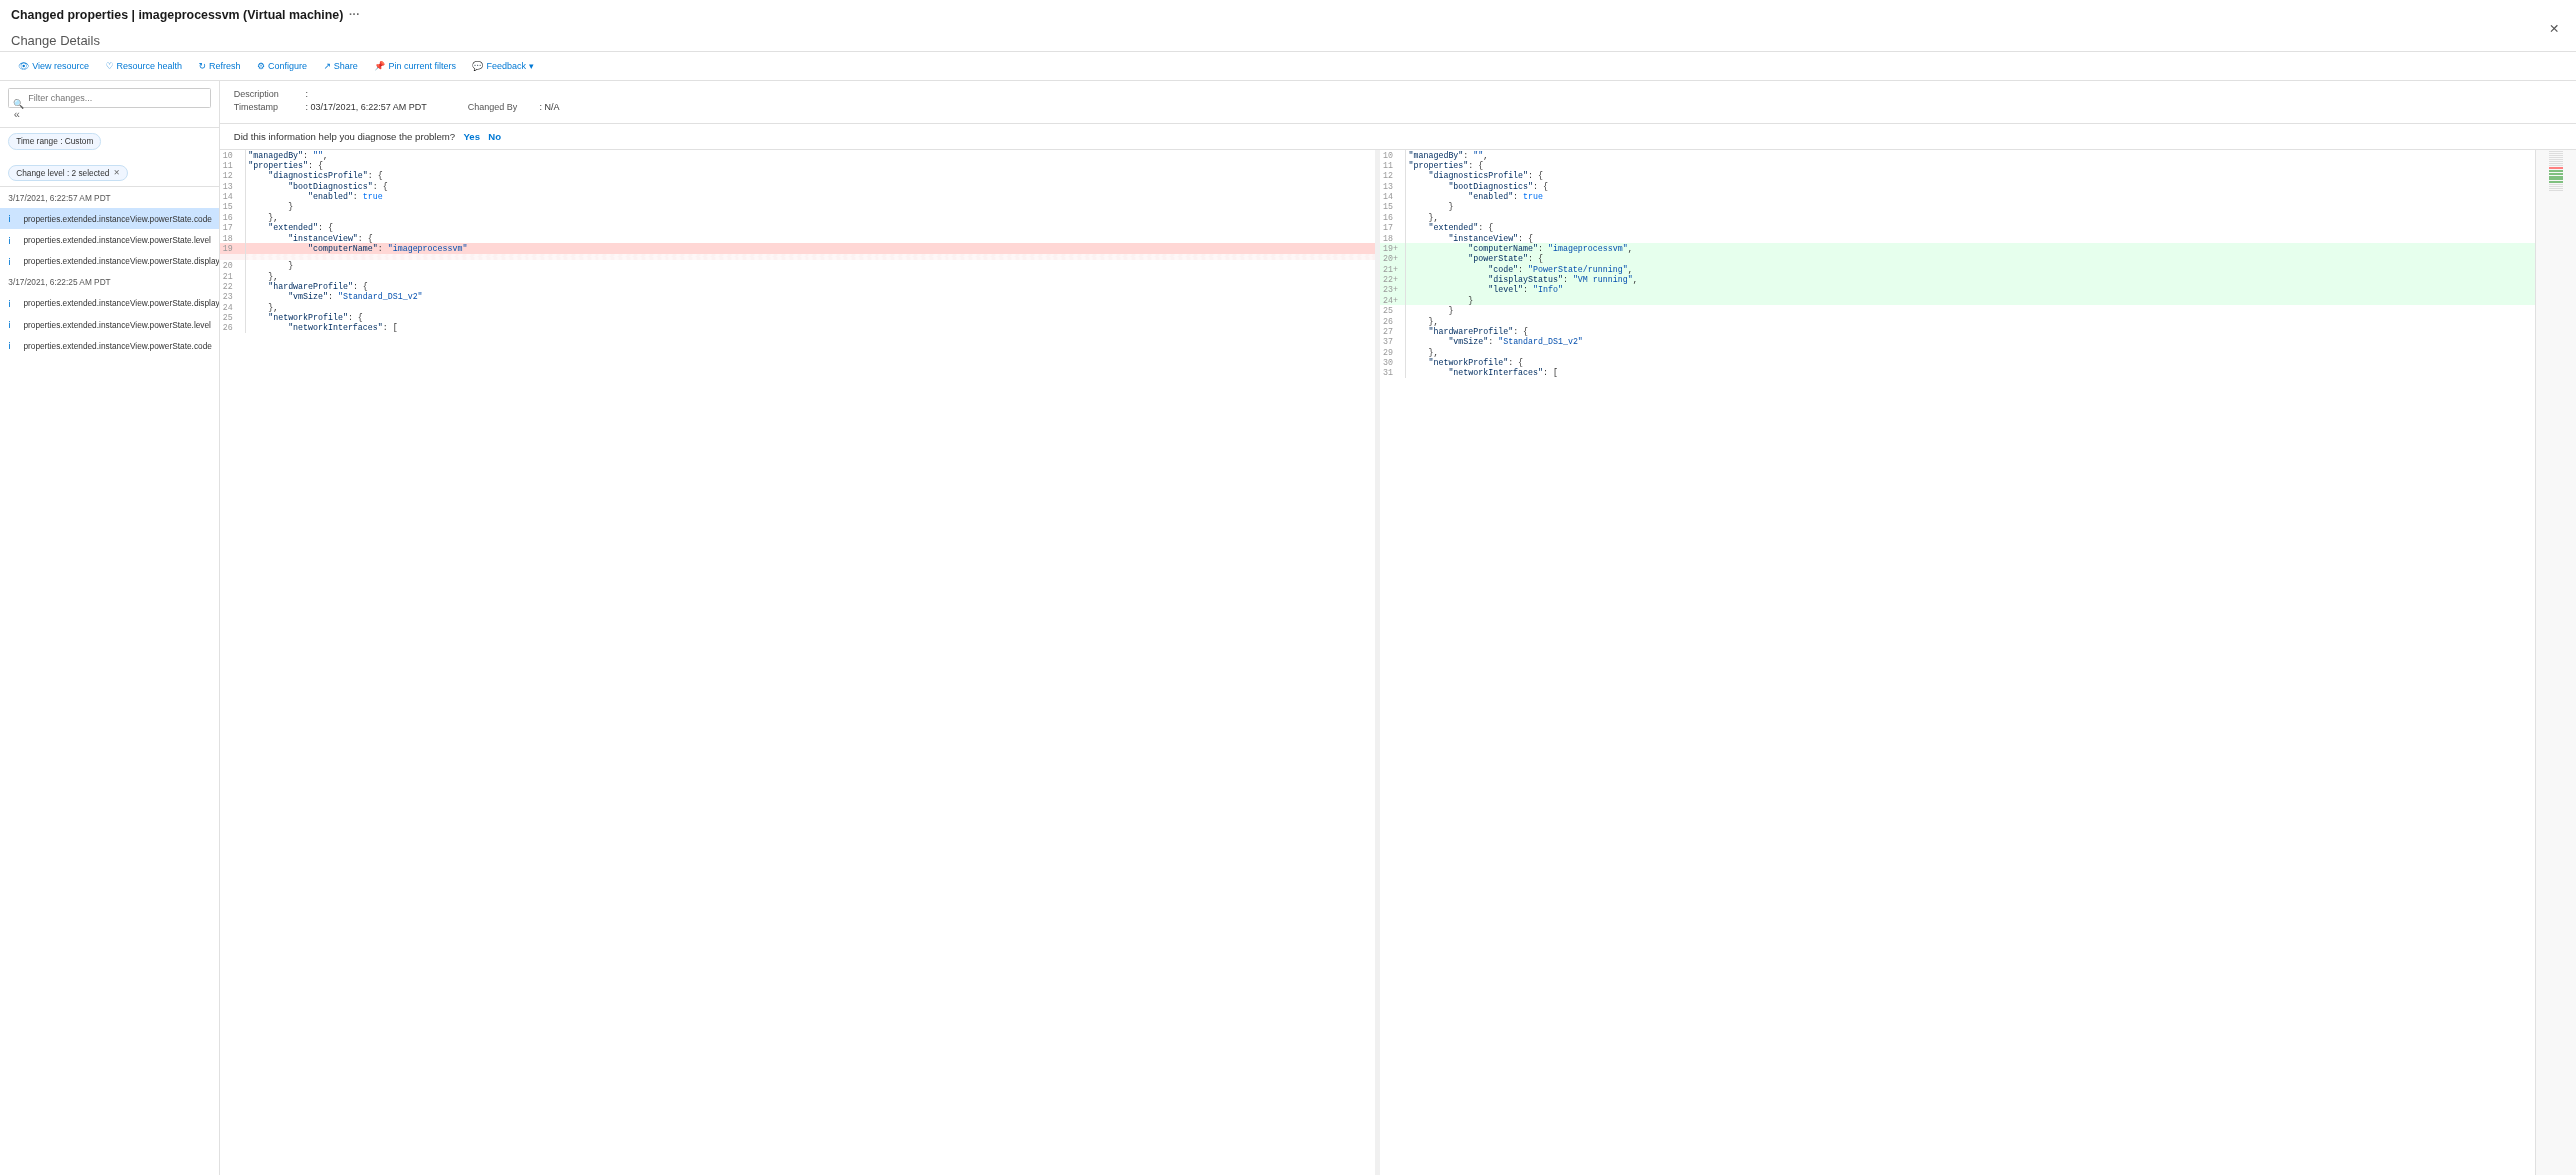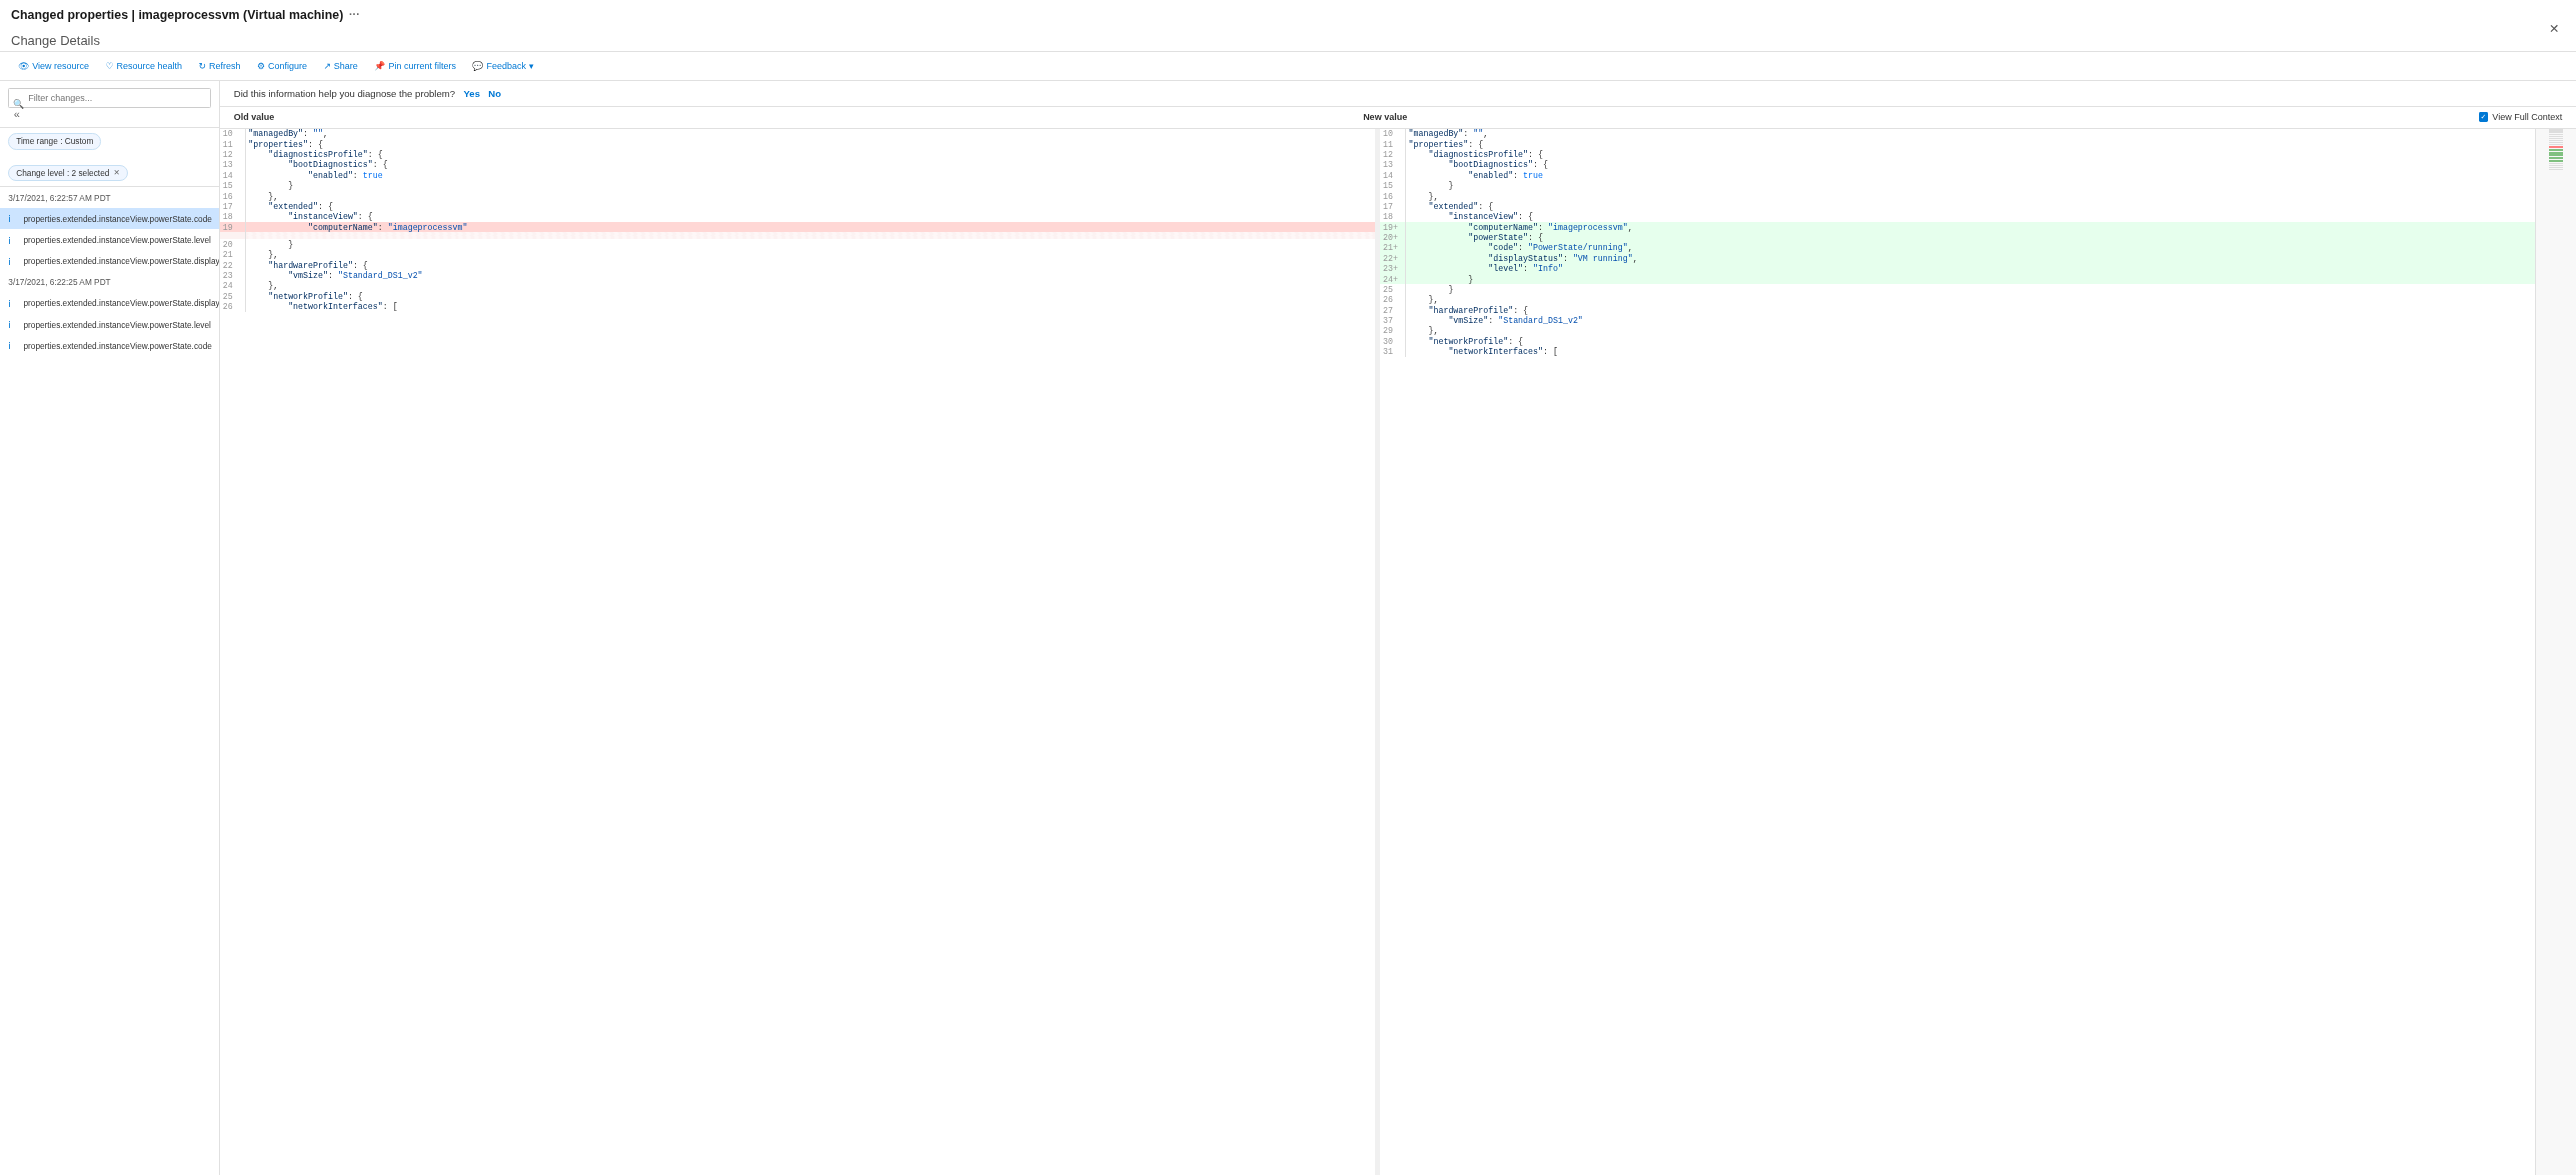--- a/index.html
+++ b/index.html
@@ -199,35 +199,43 @@
         </div>
         <div class="change-item">
           <span class="info-icon">ℹ</span>
           <span>properties.extended.instanceView.powerState.code</span>
         </div>
       </div>
     </div>
   </div>
 
   <div class="right-panel">
+    <div class="meta-section">
+      <div class="meta-row">
+        <span class="meta-label">Description</span>
+        <span class="meta-value">:</span>
+      </div>
+      <div class="meta-row-inline">
+        <div class="meta-row">
+          <span class="meta-label">Timestamp</span>
+          <span class="meta-value">: 03/17/2021, 6:22:57 AM PDT</span>
+        </div>
+        <div class="meta-row">
+          <span class="meta-label">Changed By</span>
+          <span class="meta-value">: N/A</span>
+        </div>
+      </div>
+    </div>
 
     <div class="feedback-question">
       <span>Did this information help you diagnose the problem?</span>
       <span class="feedback-yes">Yes</span>
       <span class="feedback-no">No</span>
     </div>
 
-    <div class="diff-header">
-      <div class="diff-col-header old-header">Old value</div>
-      <div class="diff-col-header new-header">New value</div>
-      <div class="view-full-context">
-        <div class="checkbox-blue"></div>
-        <span>View Full Context</span>
-      </div>
-    </div>
 
     <div class="diff-area">
 
       <div class="diff-pane">
         <table class="diff-table">
           <tbody>
             <tr class="line-normal">
                 <td class="line-num">10</td>
                 <td class="line-content"><span class="str-key">"managedBy"</span>: <span class="str-val">""</span>,</td>
               </tr>

